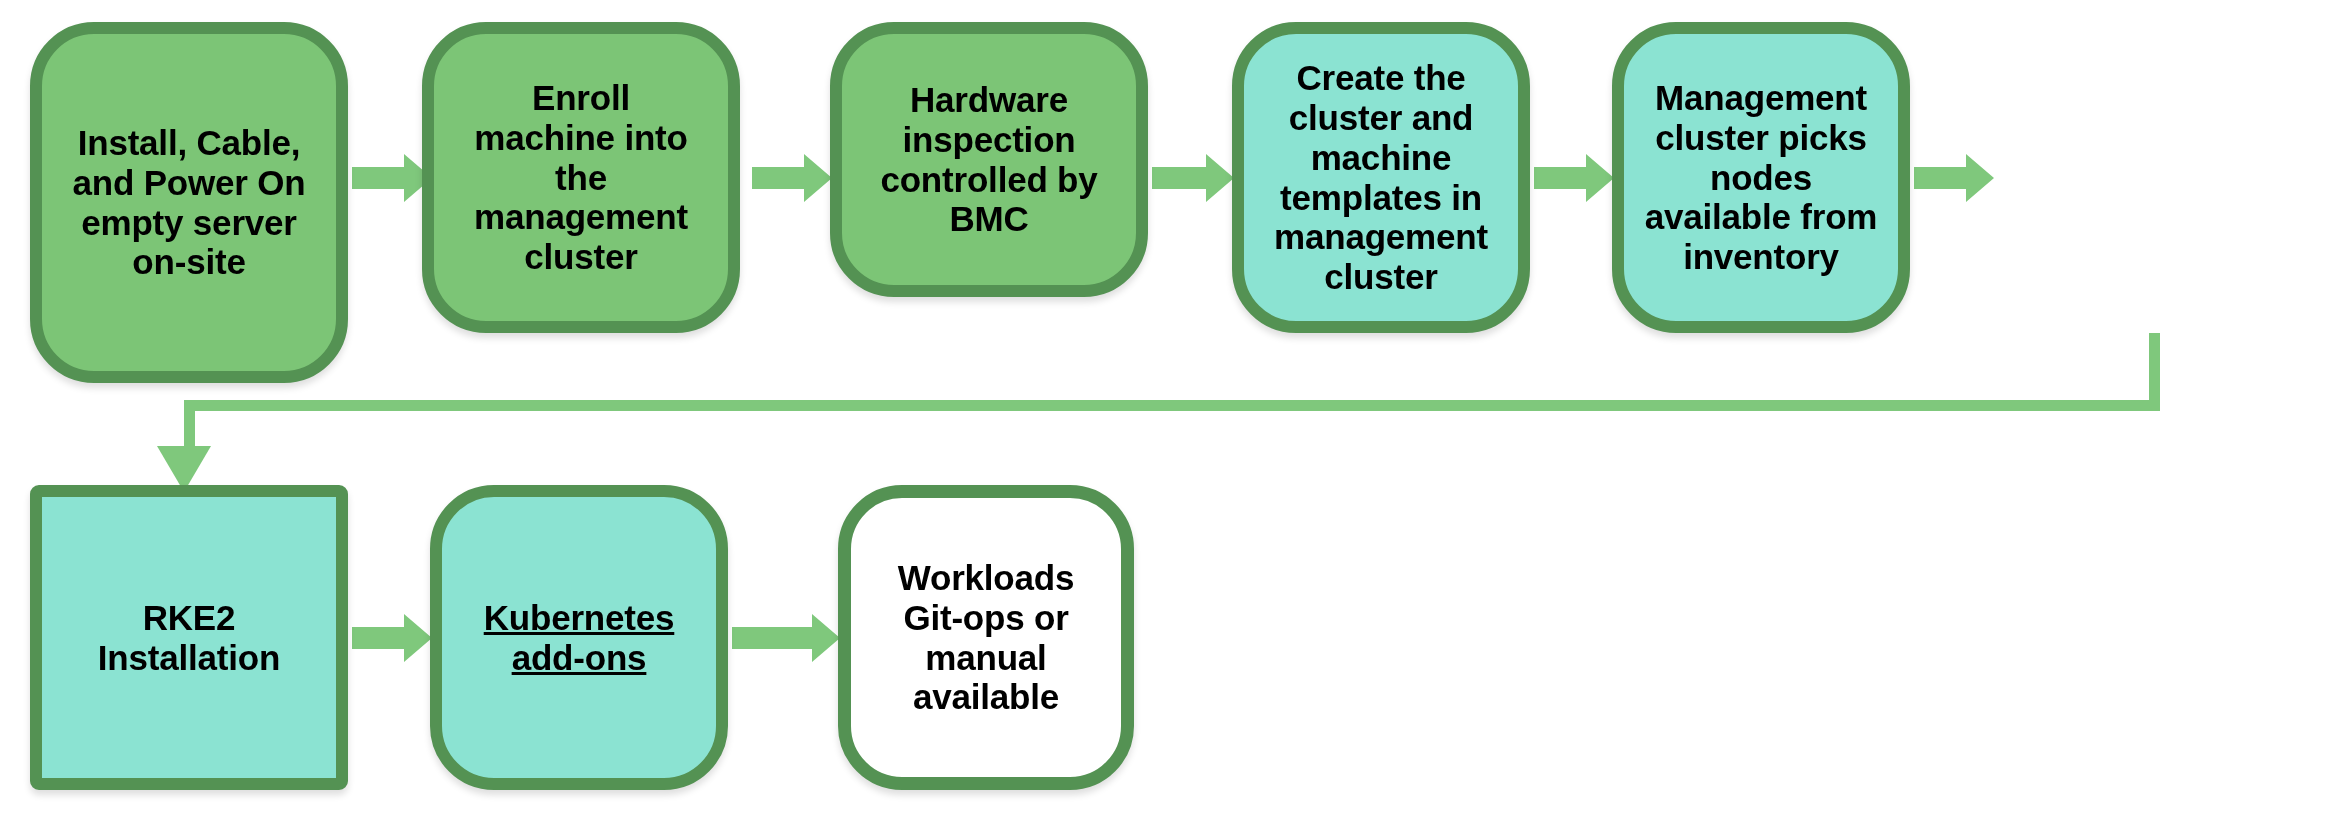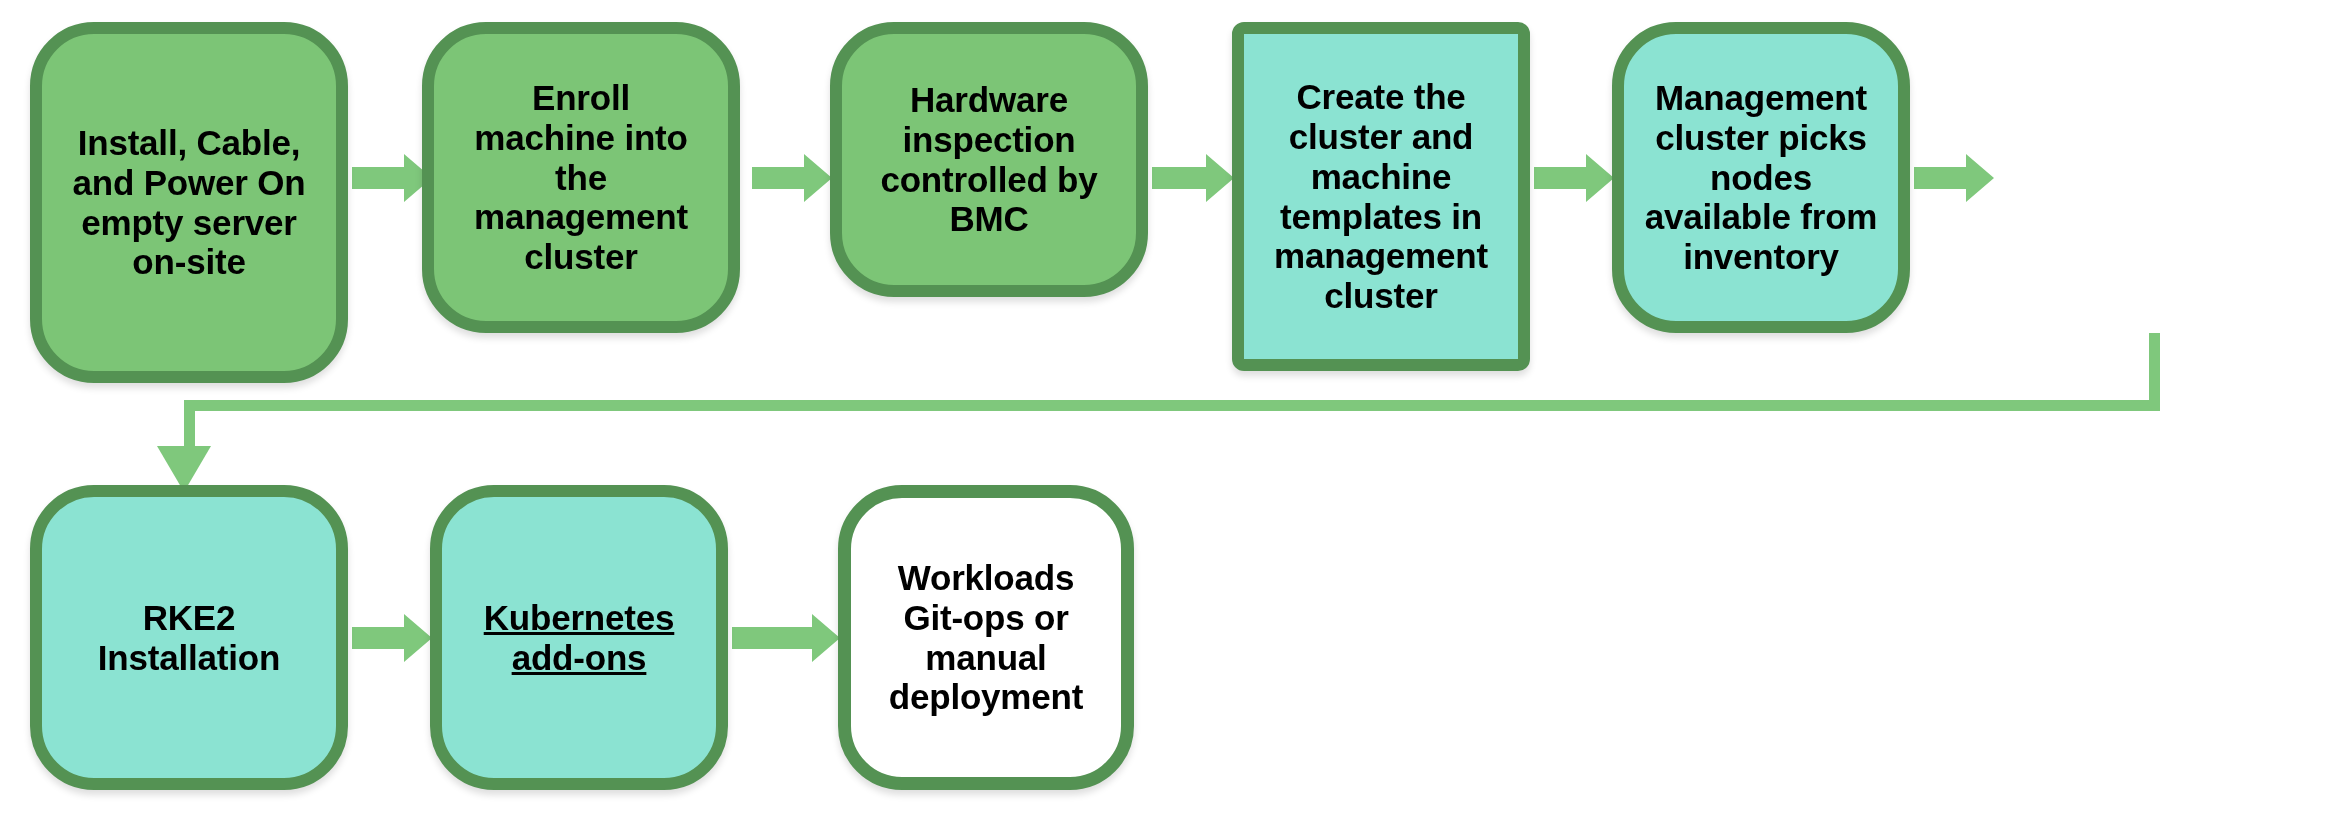--- a/index.html
+++ b/index.html
@@ -114,48 +114,48 @@
 cluster</span>
   </div>
 
   <div class="node fill-green row-top" style="left:830px; top:22px; width:318px; height:275px;">
     <span class="node-label">Hardware
 inspection
 controlled by
 BMC</span>
   </div>
 
-  <div class="node fill-teal row-top" style="left:1232px; top:22px; width:298px; height:349px;border-radius:12px;">
+  <div class="node fill-teal row-top" style="left:1232px; top:22px; width:298px; height:311px;">
     <span class="node-label">Create the
 cluster and
 machine
 templates in
 management
 cluster</span>
   </div>
 
   <div class="node fill-teal row-top" style="left:1612px; top:22px; width:298px; height:311px;">
     <span class="node-label">Management
 cluster picks
 nodes
 available from
 inventory</span>
   </div>
 
 
-  <div class="node fill-teal row-bottom" style="left:30px; top:485px; width:318px; height:305px;">
+  <div class="node fill-teal row-bottom" style="left:30px; top:485px; width:318px; height:305px;border-radius:9px;">
     <span class="node-label">RKE2
 Installation</span>
   </div>
 
   <div class="node fill-teal row-bottom" style="left:430px; top:485px; width:298px; height:305px;text-decoration:underline;">
     <span class="node-label">Kubernetes
 add-ons</span>
   </div>
 
   <div class="node fill-white row-bottom" style="left:838px; top:485px; width:296px; height:305px;">
     <span class="node-label">Workloads
 Git-ops or
 manual
-deployment</span>
+available</span>
   </div>
 
 </div>
 
 </body></html>

